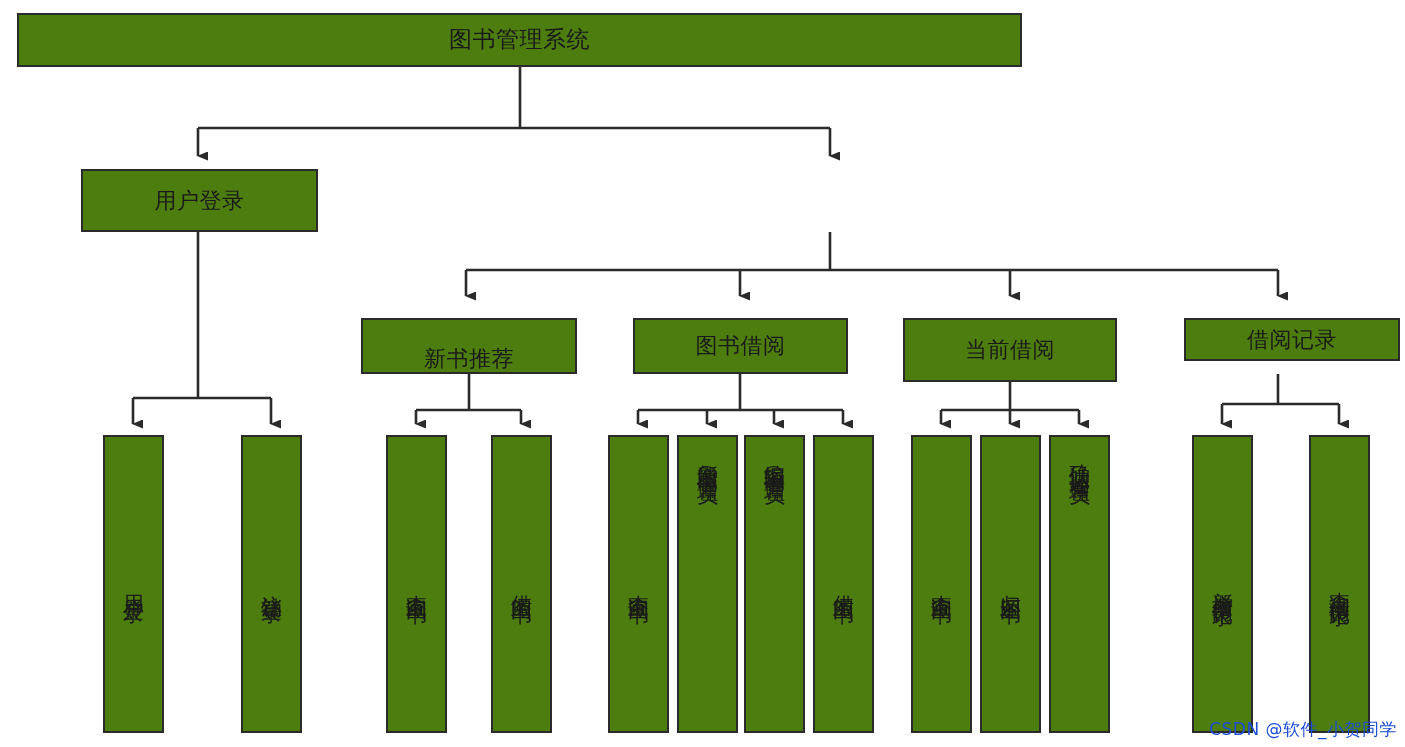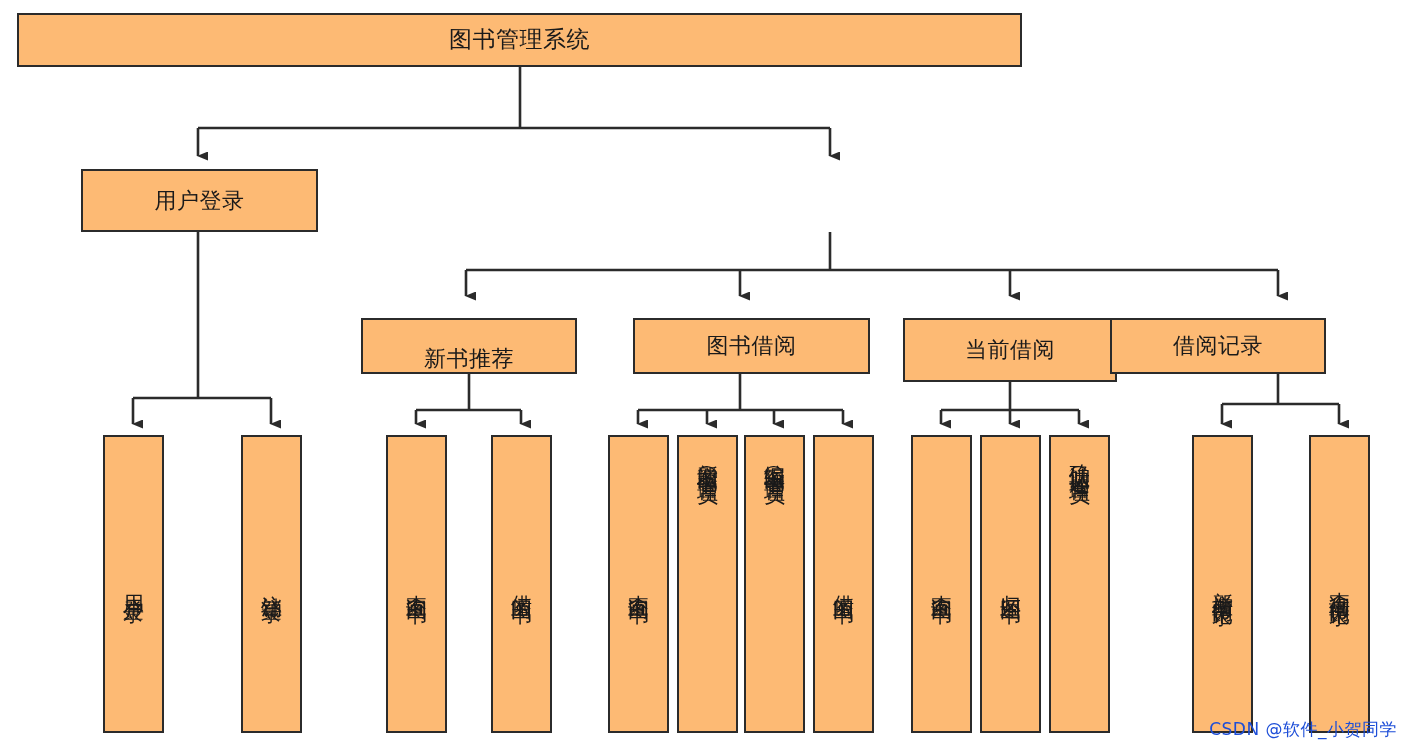--- a/index.html
+++ b/index.html
@@ -22,21 +22,21 @@
     position: absolute;
     left: 0;
     top: 0;
     width: 1405px;
     height: 747px;
     pointer-events: none;
   }
   .node {
     position: absolute;
     box-sizing: border-box;
-    background: #fdba74;
+    background: #4d7c0f;
     border: 2px solid #2b2b2b;
     display: flex;
     align-items: center;
     justify-content: center;
     color: #1a1a1a;
   }
   .node .label {
     display: block;
     text-align: center;
     line-height: 1.18;
@@ -137,27 +137,27 @@
     <span class="label">图书管理系统</span>
   </div>
 
   <div class="node h" style="left:81px; top:169px; width:237px; height:63px;">
     <span class="label">用户登录</span>
   </div>
 
   <div class="node h" style="left:361px; top:318px; width:216px; height:56px;align-items:flex-end;">
     <span class="label">新书推荐</span>
   </div>
-  <div class="node h" style="left:633px; top:318px; width:237px; height:56px;">
+  <div class="node h" style="left:633px; top:318px; width:215px; height:56px;">
     <span class="label">图书借阅</span>
   </div>
   <div class="node h" style="left:903px; top:318px; width:214px; height:64px;">
     <span class="label">当前借阅</span>
   </div>
-  <div class="node h" style="left:1110px; top:318px; width:216px; height:56px;font-family:Liberation Serif, serif;">
+  <div class="node h" style="left:1184px; top:318px; width:216px; height:43px;font-family:Liberation Serif, serif;">
     <span class="label">借阅记录</span>
   </div>
 
   <div class="node v mid" style="left:103px; top:435px; width:61px; height:298px;">
     <span class="label">用户登录</span>
   </div>
   <div class="node v mid" style="left:241px; top:435px; width:61px; height:298px;">
     <span class="label">注销登录</span>
   </div>
 

